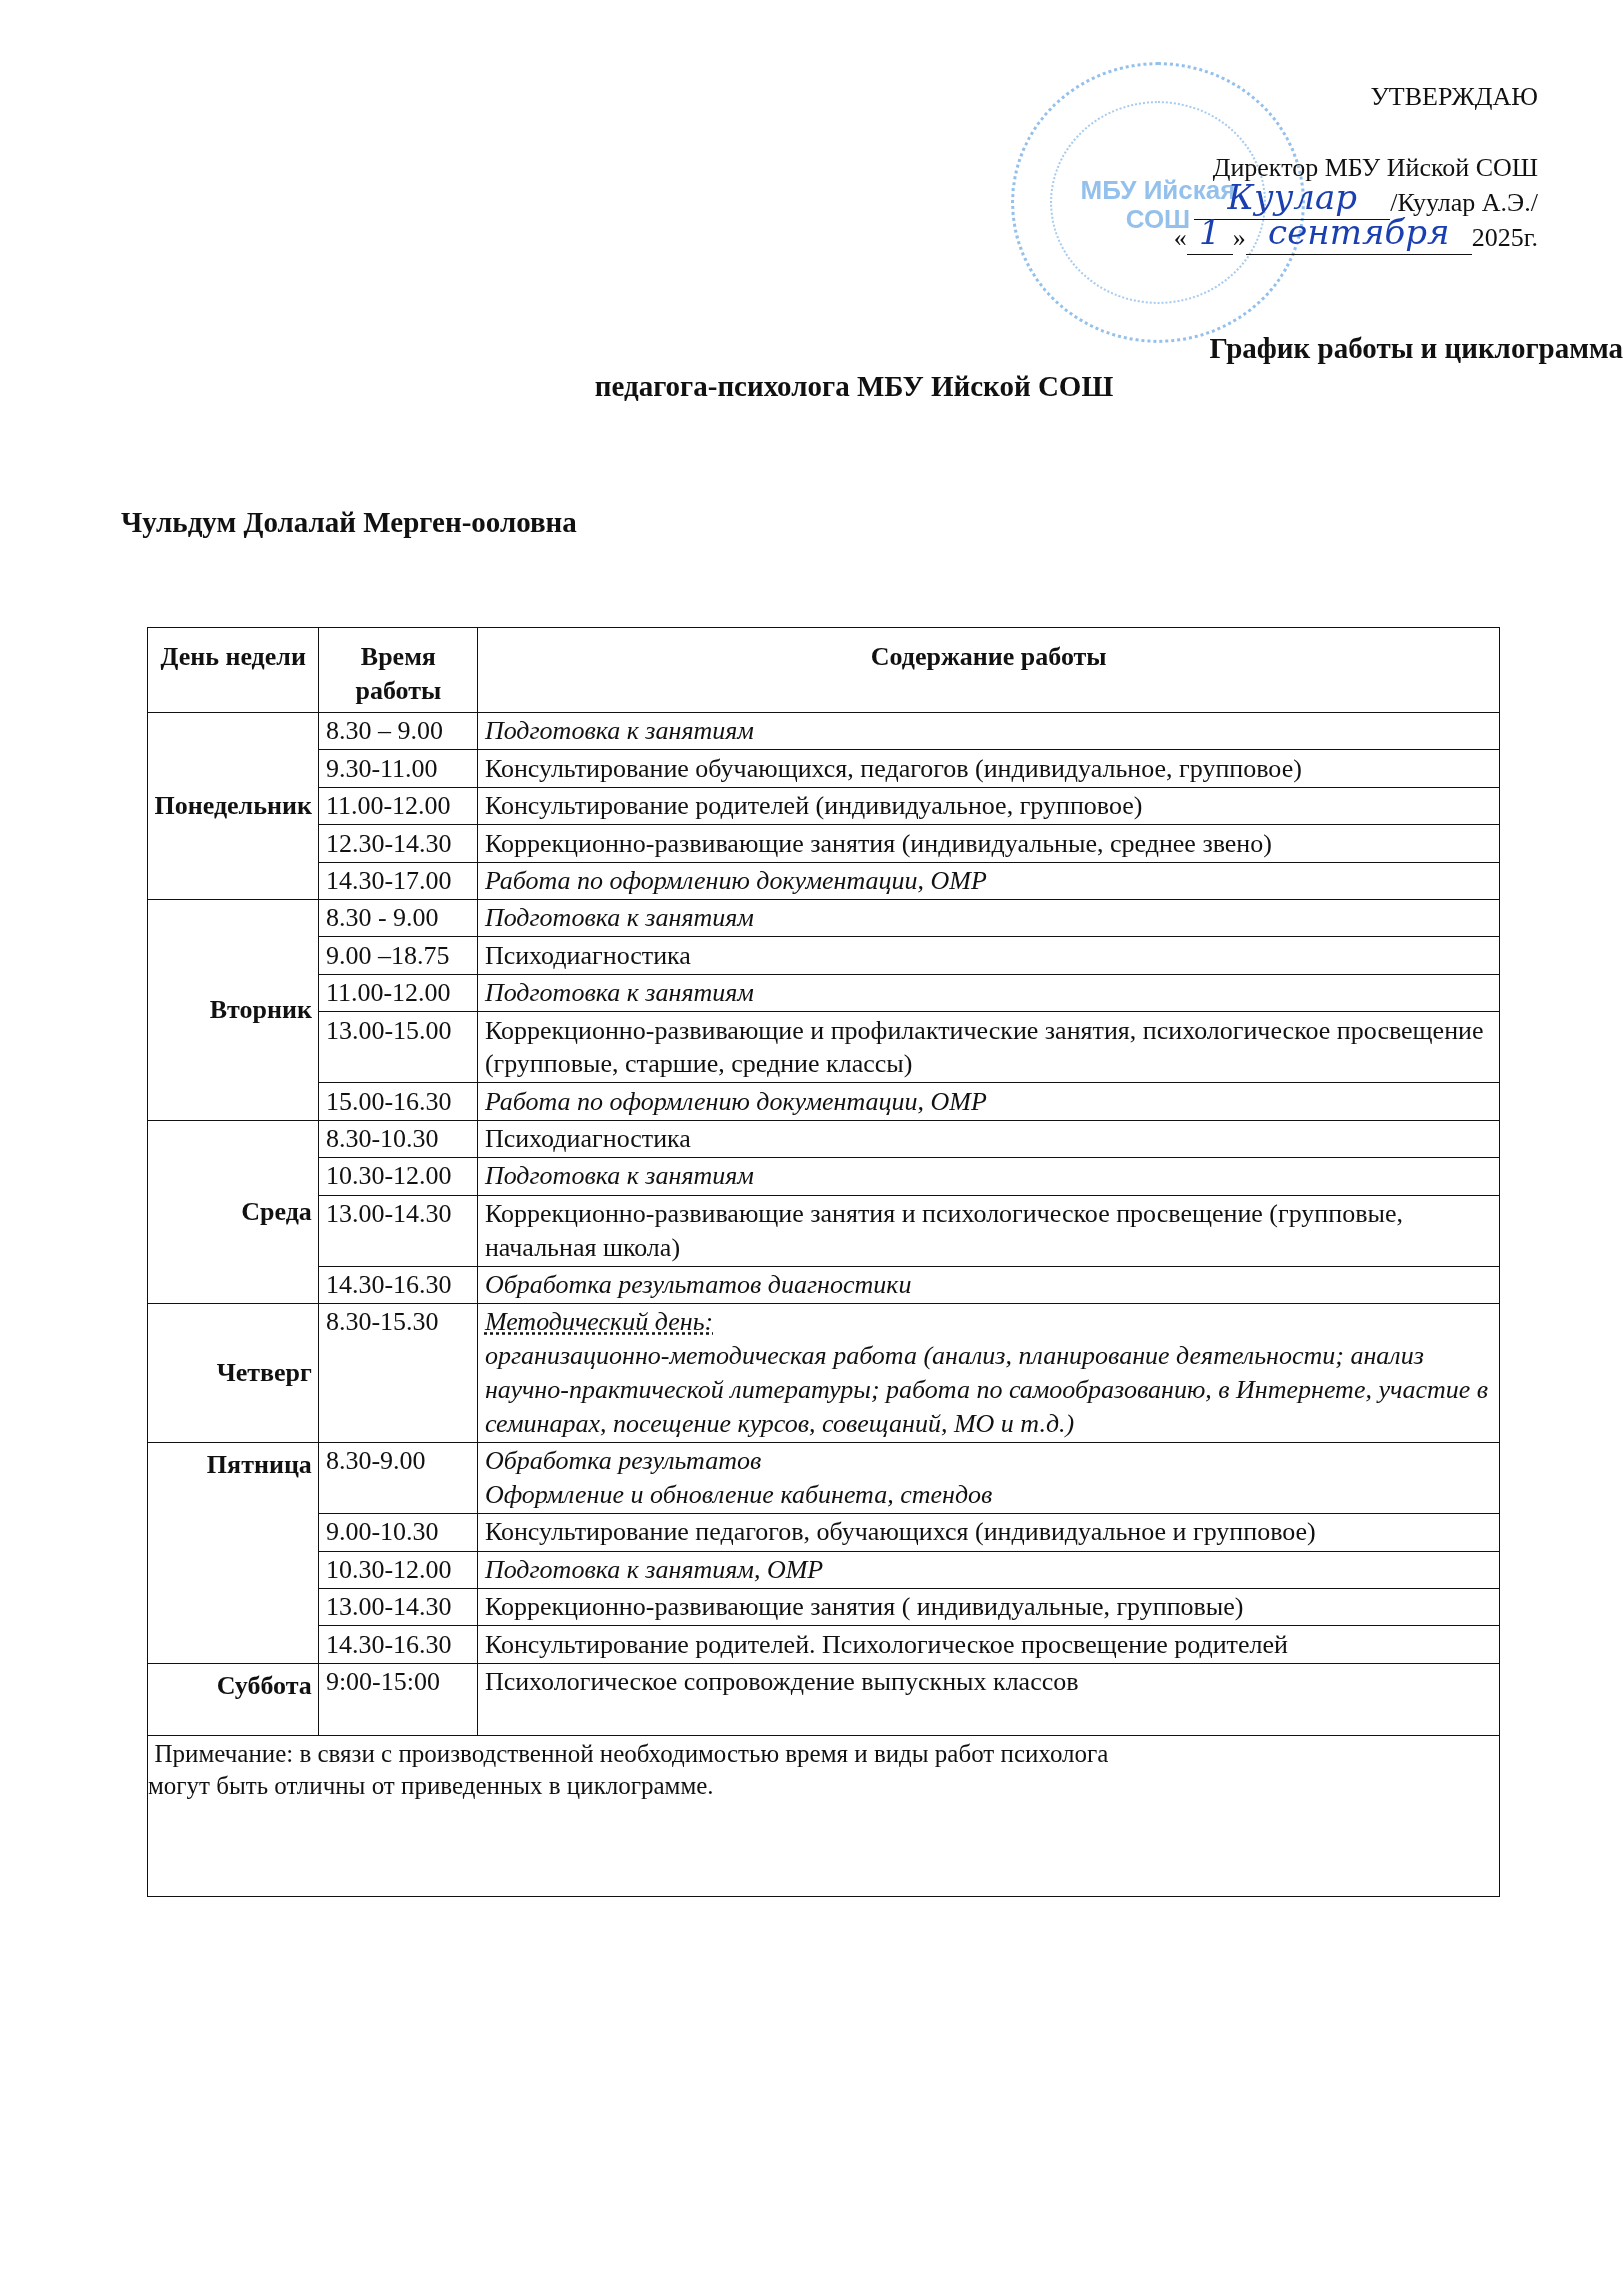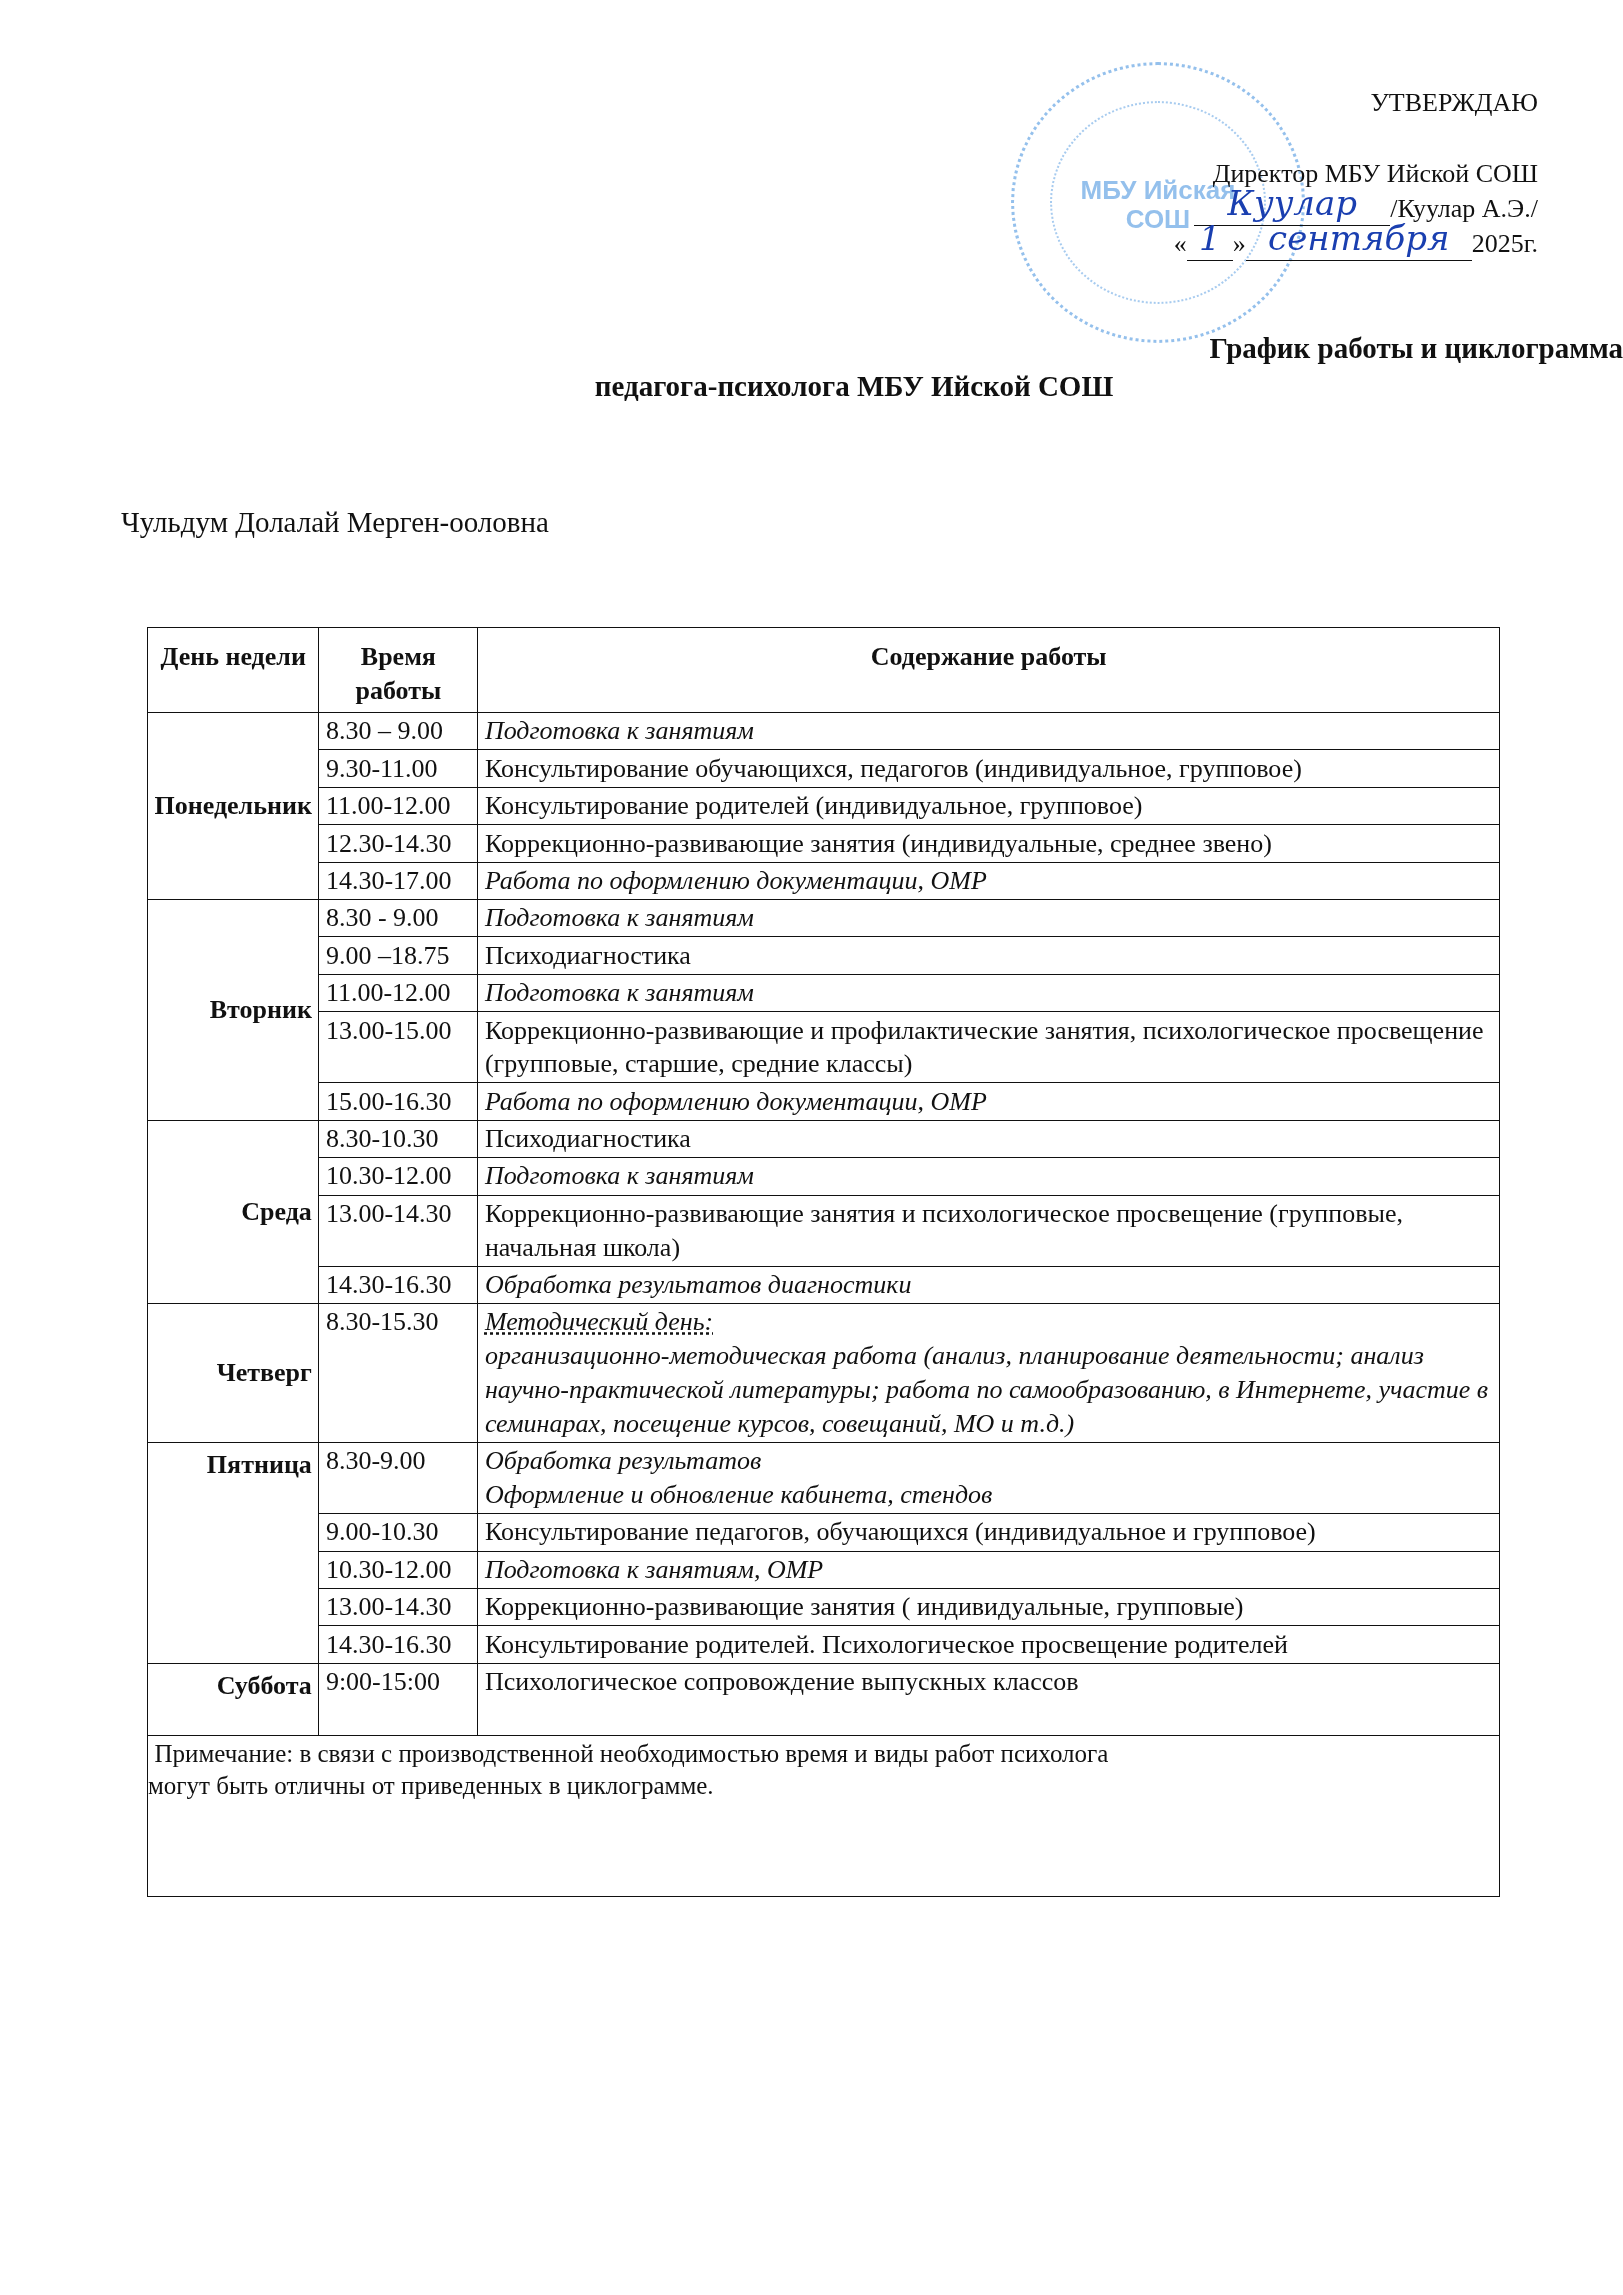--- a/index.html
+++ b/index.html
@@ -1,32 +1,32 @@
 <!DOCTYPE html>
 <html style="font-size:10.5px"><head>
 <meta charset="utf-8">
 <style>
   html, body { margin:0; padding:0; background:#ffffff; }
   body { width:1623px; height:2295px; position:relative; overflow:hidden;
          font-family:"Liberation Serif", "DejaVu Serif", serif; color:#111; }
-  .approve { position:absolute; right:85px; top:85px; text-align:right; font-size:26px; line-height:1.35;margin-left:26px; }
+  .approve { position:absolute; right:85px; top:79px; text-align:right; font-size:26px; line-height:1.35;margin-left:26px; }
   .approve .line1 { margin-bottom:36px; }
   .approve .sigline { display:inline-block; border-bottom:1.3px solid #111; width:196px; height:23.6px; vertical-align:bottom; position:relative; }
   .approve .dayline { display:inline-block; border-bottom:1.3px solid #111; width:46px; height:23.6px; vertical-align:bottom; position:relative; }
   .approve .monthline { display:inline-block; border-bottom:1.3px solid #111; width:226px; height:23.6px; vertical-align:bottom; position:relative; }
   .handwriting { position:absolute; left:0; right:0; bottom:-1.3px; text-align:center; font-family:"DejaVu Serif", serif; font-style:italic; color:#1a3fb0; font-size:34px; }
   .stamp { position:absolute; left:1011px; top:62px; width:294px; height:281px; border-radius:50%;
            border:3.3px dotted rgba(60,140,220,0.55); box-sizing:border-box; }
   .stamp::before { content:""; position:absolute; left:36px; top:36px; right:36px; bottom:36px; border-radius:50%; border:2.6px dotted rgba(60,140,220,0.45); }
   .stamp-center { position:absolute; left:0; right:0; top:111px; text-align:center; font-family:"Liberation Sans", sans-serif; font-weight:bold; color:rgba(60,140,220,0.55); font-size:26px; line-height:1.1; }
   .title { position:absolute; left:0; right:0; top:330px; text-align:center; font-weight:bold; font-size:29px; line-height:1.3; }
   .title .t1 { padding-left:79px;text-align:right; }
   .title .t2 { padding-left:85px; }
   .person { position:absolute; left:121px; top:504px; font-size:29px; line-height:1.3; }
-  .person .name { font-weight:normal; }
+  .person .name { font-weight:bold; }
   table.sched { position:absolute; left:147px; top:627px; width:1353px; border-collapse:collapse; font-size:26px; line-height:1.3; }
   table.sched td, table.sched th { border:1.3px solid #111; vertical-align:top; padding:1.3px 6.5px; }
   table.sched th { font-weight:bold; height:71px; text-align:center; padding-top:11.8px; }
   .col-day { width:141px; } .col-time { width:145px; }
   td.day { font-weight:bold; text-align:right; vertical-align:middle !important; }
   td.day.top { vertical-align:top !important; padding-top:5.2px; }
   td.time { padding-left:6.5px; }
   .it { font-style:italic; }
   .ul-dot { text-decoration:underline dotted; }
   td.note { height:157px; padding:6.5px 52px 6.5px 98px; font-size:25px; }

